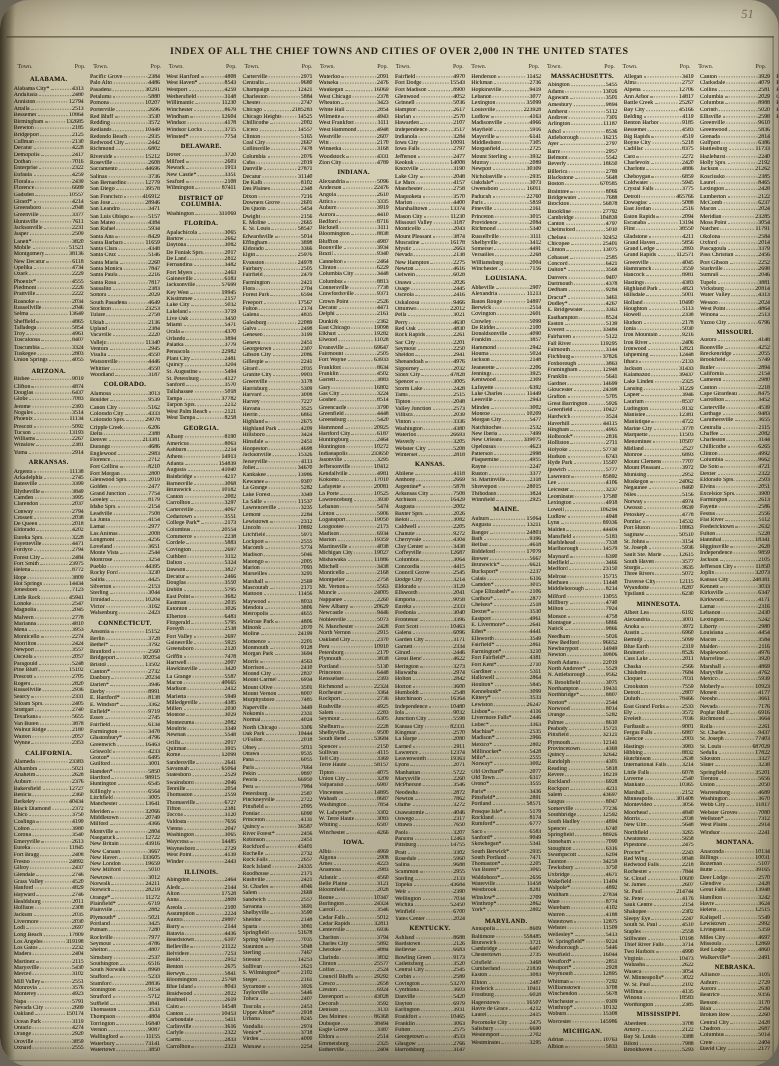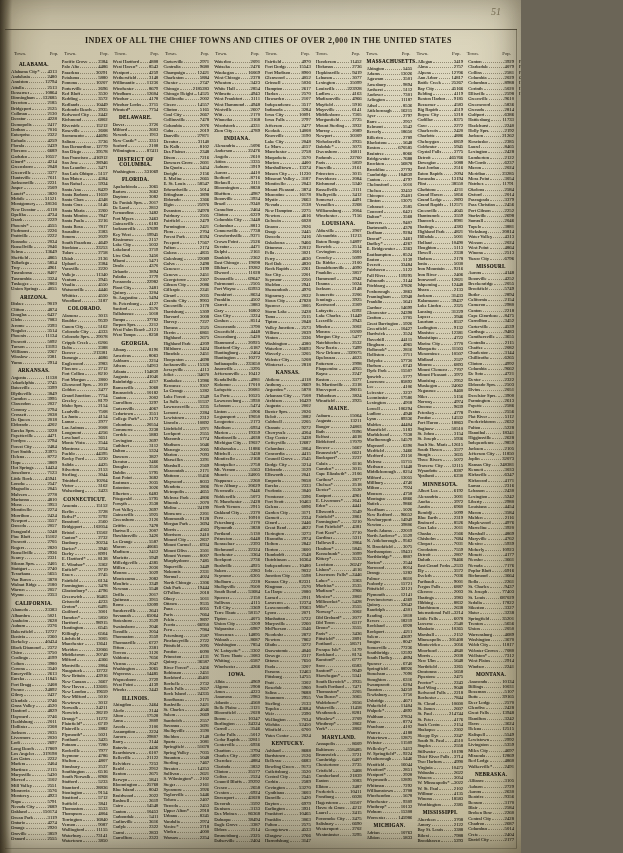--- a/index.html
+++ b/index.html
@@ -1,21 +1,21 @@
 <!DOCTYPE html>
 <html><head>
 <meta charset="utf-8">
 <style>
   html,body{margin:0;padding:0;background:#6b6557;}
-  .page{position:relative;width:521px;height:853px;overflow:hidden;
+  .page{position:relative;width:623px;height:853px;overflow:hidden;
     background:
       radial-gradient(ellipse at 85% 10%, rgba(255,252,235,.35), rgba(0,0,0,0) 45%),
       radial-gradient(ellipse at 50% 110%, rgba(60,50,30,.25), rgba(0,0,0,0) 55%),
       linear-gradient(100deg,#9a9074 0%,#bfb699 2%,#cbc3a8 8%,#cfc8ae 45%,#c9c1a4 80%,#beb595 100%);
-    font-family:"Liberation Serif","DejaVu Serif",serif;color:#2c271d;}
+    font-family:"Liberation Serif","DejaVu Serif",serif;color:#2c271d;border-radius:23px;}
   .page::after{content:"";position:absolute;inset:0;pointer-events:none;
     box-shadow:inset 0 0 40px rgba(40,32,16,.35), inset -4px -8px 22px rgba(50,40,20,.25);}
   .gutter{position:absolute;left:0;top:0;bottom:0;width:12px;
     background:linear-gradient(90deg,#453e2f,#7a7159 45%,rgba(122,113,89,0));}
   .frame-top{position:absolute;left:5px;right:4px;top:29px;border-top:1px solid #46402f;opacity:.8;}
   .frame-right{position:absolute;top:29px;bottom:5px;right:4px;border-right:1px solid #46402f;opacity:.45;}
   .frame-bottom{position:absolute;left:5px;right:4px;bottom:4px;border-top:1px solid #46402f;opacity:.35;}
   .pageno{position:absolute;top:6px;right:20px;font-style:italic;font-size:10px;color:#6d6347;opacity:.8;}
   .title{position:absolute;top:36px;left:46px;right:30px;text-align:center;
     font-weight:bold;font-size:8px;letter-spacing:.45px;color:#241f15;}

